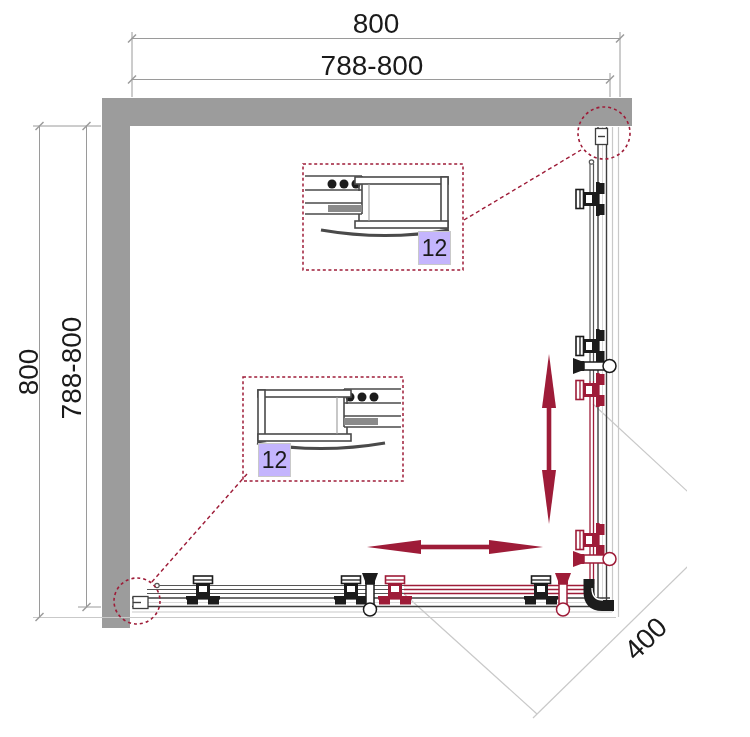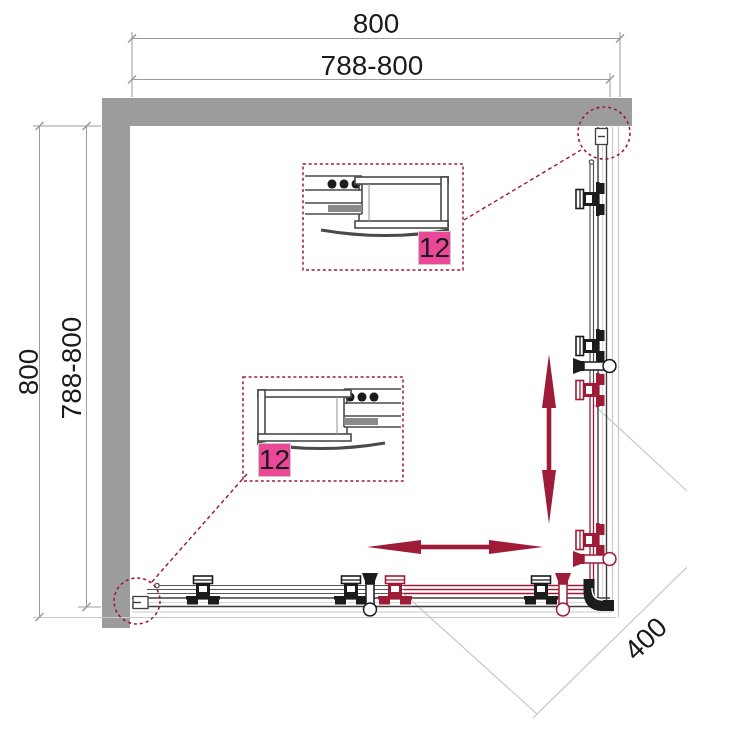--- a/index.html
+++ b/index.html
@@ -24,22 +24,22 @@
   .dashb{stroke:var(--accent);stroke-width:1.5;stroke-dasharray:3 2.6;fill:none;}
   .dashl{stroke:var(--accent);stroke-width:1.4;stroke-dasharray:4 3;fill:none;}
   .det{stroke:var(--detail);stroke-width:1.6;fill:none;}
   .detw{fill:#fff;stroke:var(--detail);stroke-width:1.6;}
   .black-part{color:var(--black);}
   .red-part{color:var(--accent);}
   .dim-label{position:absolute;font-size:28px;color:var(--text);text-align:center;
              line-height:30px;white-space:nowrap;}
   .rot90{transform:rotate(-90deg);}
   .rot44{transform:rotate(-44deg);}
-  .tag-box{position:absolute;background:#ec4899;border:1px solid var(--light);
-           font-size:28px;color:var(--text);display:flex;align-items:center;
+  .tag-box{position:absolute;background:#c4b5fd;border:1px solid var(--light);
+           font-size:23px;color:var(--text);display:flex;align-items:center;
            justify-content:center;}
 </style>
 </head>
 <body>
 
 <div id="stage">
 
   <svg id="plan" width="750" height="737" viewBox="0 0 750 737">
     <defs>
 

